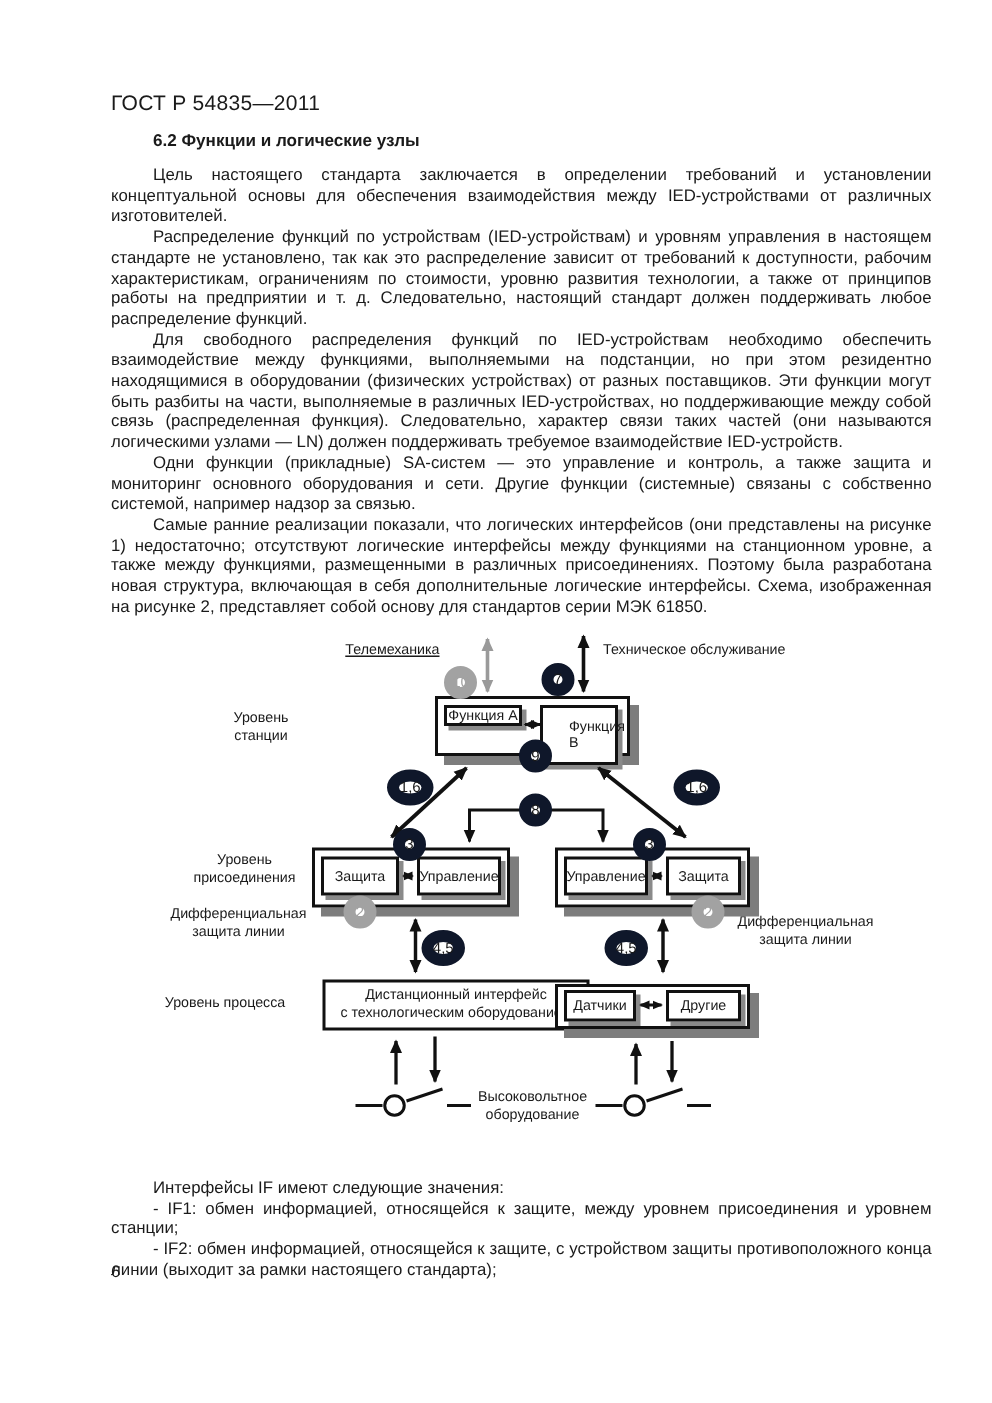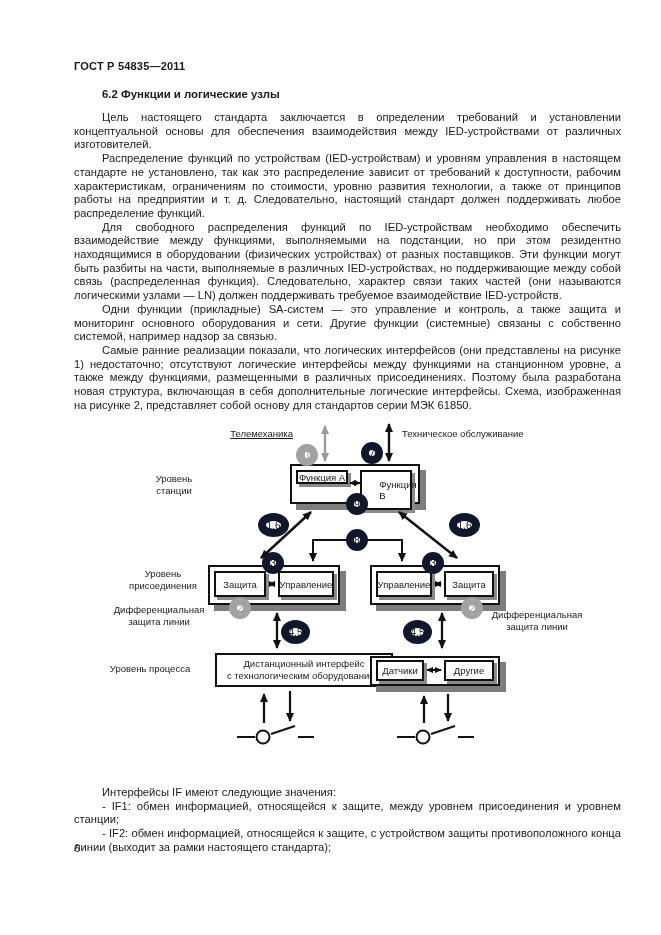--- a/index.html
+++ b/index.html
@@ -1,20 +1,20 @@
 <!DOCTYPE html>
 <html lang="ru"><head>
 <meta charset="utf-8">
 <style>
   html,body { margin:0; padding:0; background:#fff; }
   .page {
     position:relative; width:661px; height:935px; background:#fff; overflow:hidden;
     font-family:"Liberation Sans", sans-serif; color:#1a1a1a;
   }
-  .doc-header { position:absolute; left:74px; top:60px; font-size:11px; font-weight:bold; letter-spacing:.2px; }
+  .doc-header { position:absolute; left:74px; top:60px; font-size:14px; font-weight:normal; letter-spacing:.2px; }
   .content { position:absolute; left:74px; top:88px; width:547px; }
   .sec-heading { font-size:11.4px; font-weight:bold; margin:0 0 11px 28px; }
   p.body { margin:0; font-size:11.2px; line-height:13.7px; text-indent:28px; text-align:justify; }
   .figure { position:absolute; left:0; top:418px; width:661px; height:365px; }
   .dlabel { position:absolute; font-size:9.5px; line-height:1.25; white-space:pre-line; text-align:center; }
   .frame3d { position:absolute; box-sizing:border-box; background:#fff; border:2px solid #111; box-shadow:6px 6px 0 #7d7d7d; }
   .plainbox { position:absolute; box-sizing:border-box; background:#fff; border:2px solid #111;
               display:flex; align-items:center; justify-content:center; text-align:center;
               font-size:9.5px; line-height:1.3; white-space:pre-line; }
   .innerbox { position:absolute; box-sizing:border-box; background:#fff; border:2px solid #111; box-shadow:3px 3px 0 #8a8a8a;
@@ -50,20 +50,22 @@
     <div class="dlabel" style="left:402px; top:10px; white-space:nowrap;">Техническое обслуживание</div>
     <div class="dlabel" style="left:138px; top:55px; width:72px;">Уровень
 станции</div>
     <div class="dlabel" style="left:118px; top:150px; width:90px;">Уровень
 присоединения</div>
     <div class="dlabel" style="left:103px; top:186px; width:112px;">Дифференциальная
 защита линии</div>
     <div class="dlabel" style="left:487px; top:191px; width:100px;">Дифференциальная
 защита линии</div>
     <div class="dlabel" style="left:102px; top:245px; width:96px;">Уровень процесса</div>
+    <div class="dlabel" style="left:302px; top:308px; width:106px;">Высоковольтное
+оборудование</div>
 
     <div class="frame3d" style="left:290px; top:46px; width:130px; height:40px;"></div>
     <div class="innerbox" style="left:296px; top:52px; width:52px; height:14px;">Функция A</div>
     <div class="innerbox" style="left:360px; top:52px; width:52px; height:40px;padding-left:24px;">Функция B</div>
 
     <div class="frame3d" style="left:208px; top:147px; width:132px; height:40px;"></div>
     <div class="innerbox" style="left:214px; top:153px; width:52px; height:26px;">Защита</div>
     <div class="innerbox" style="left:278px; top:153px; width:56px; height:26px;">Управление</div>
 
     <div class="frame3d" style="left:370px; top:147px; width:130px; height:40px;"></div>

